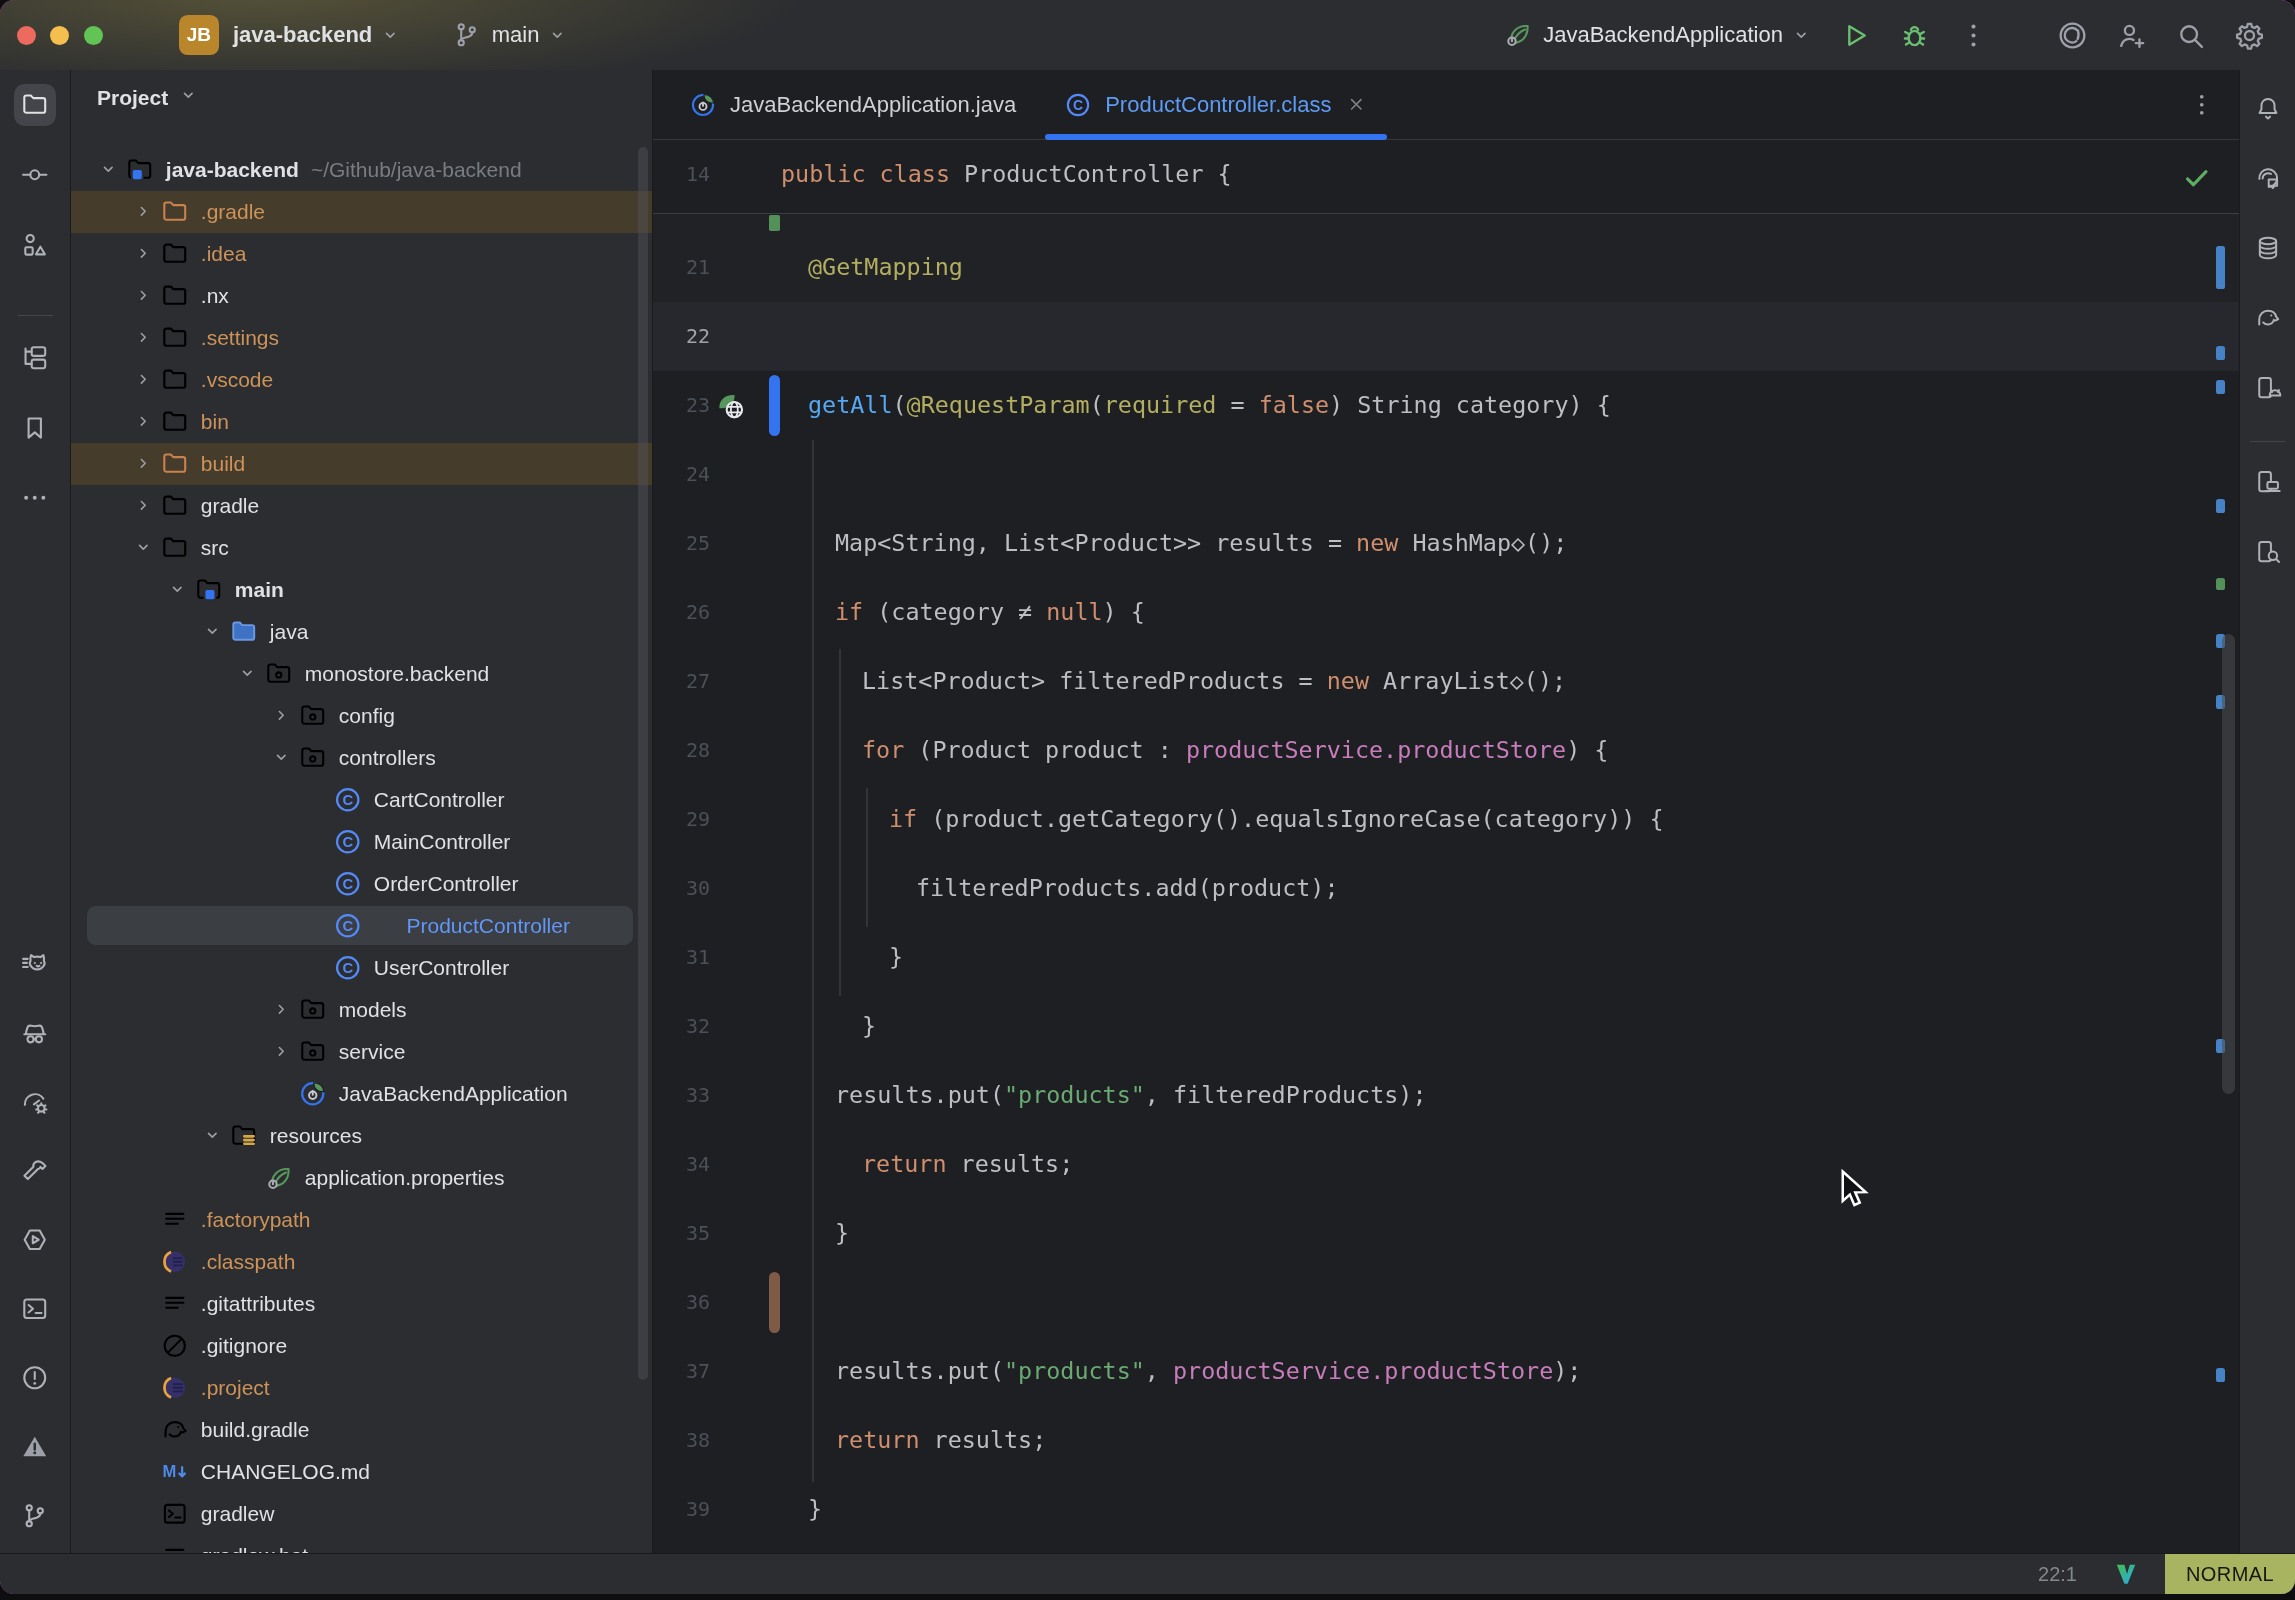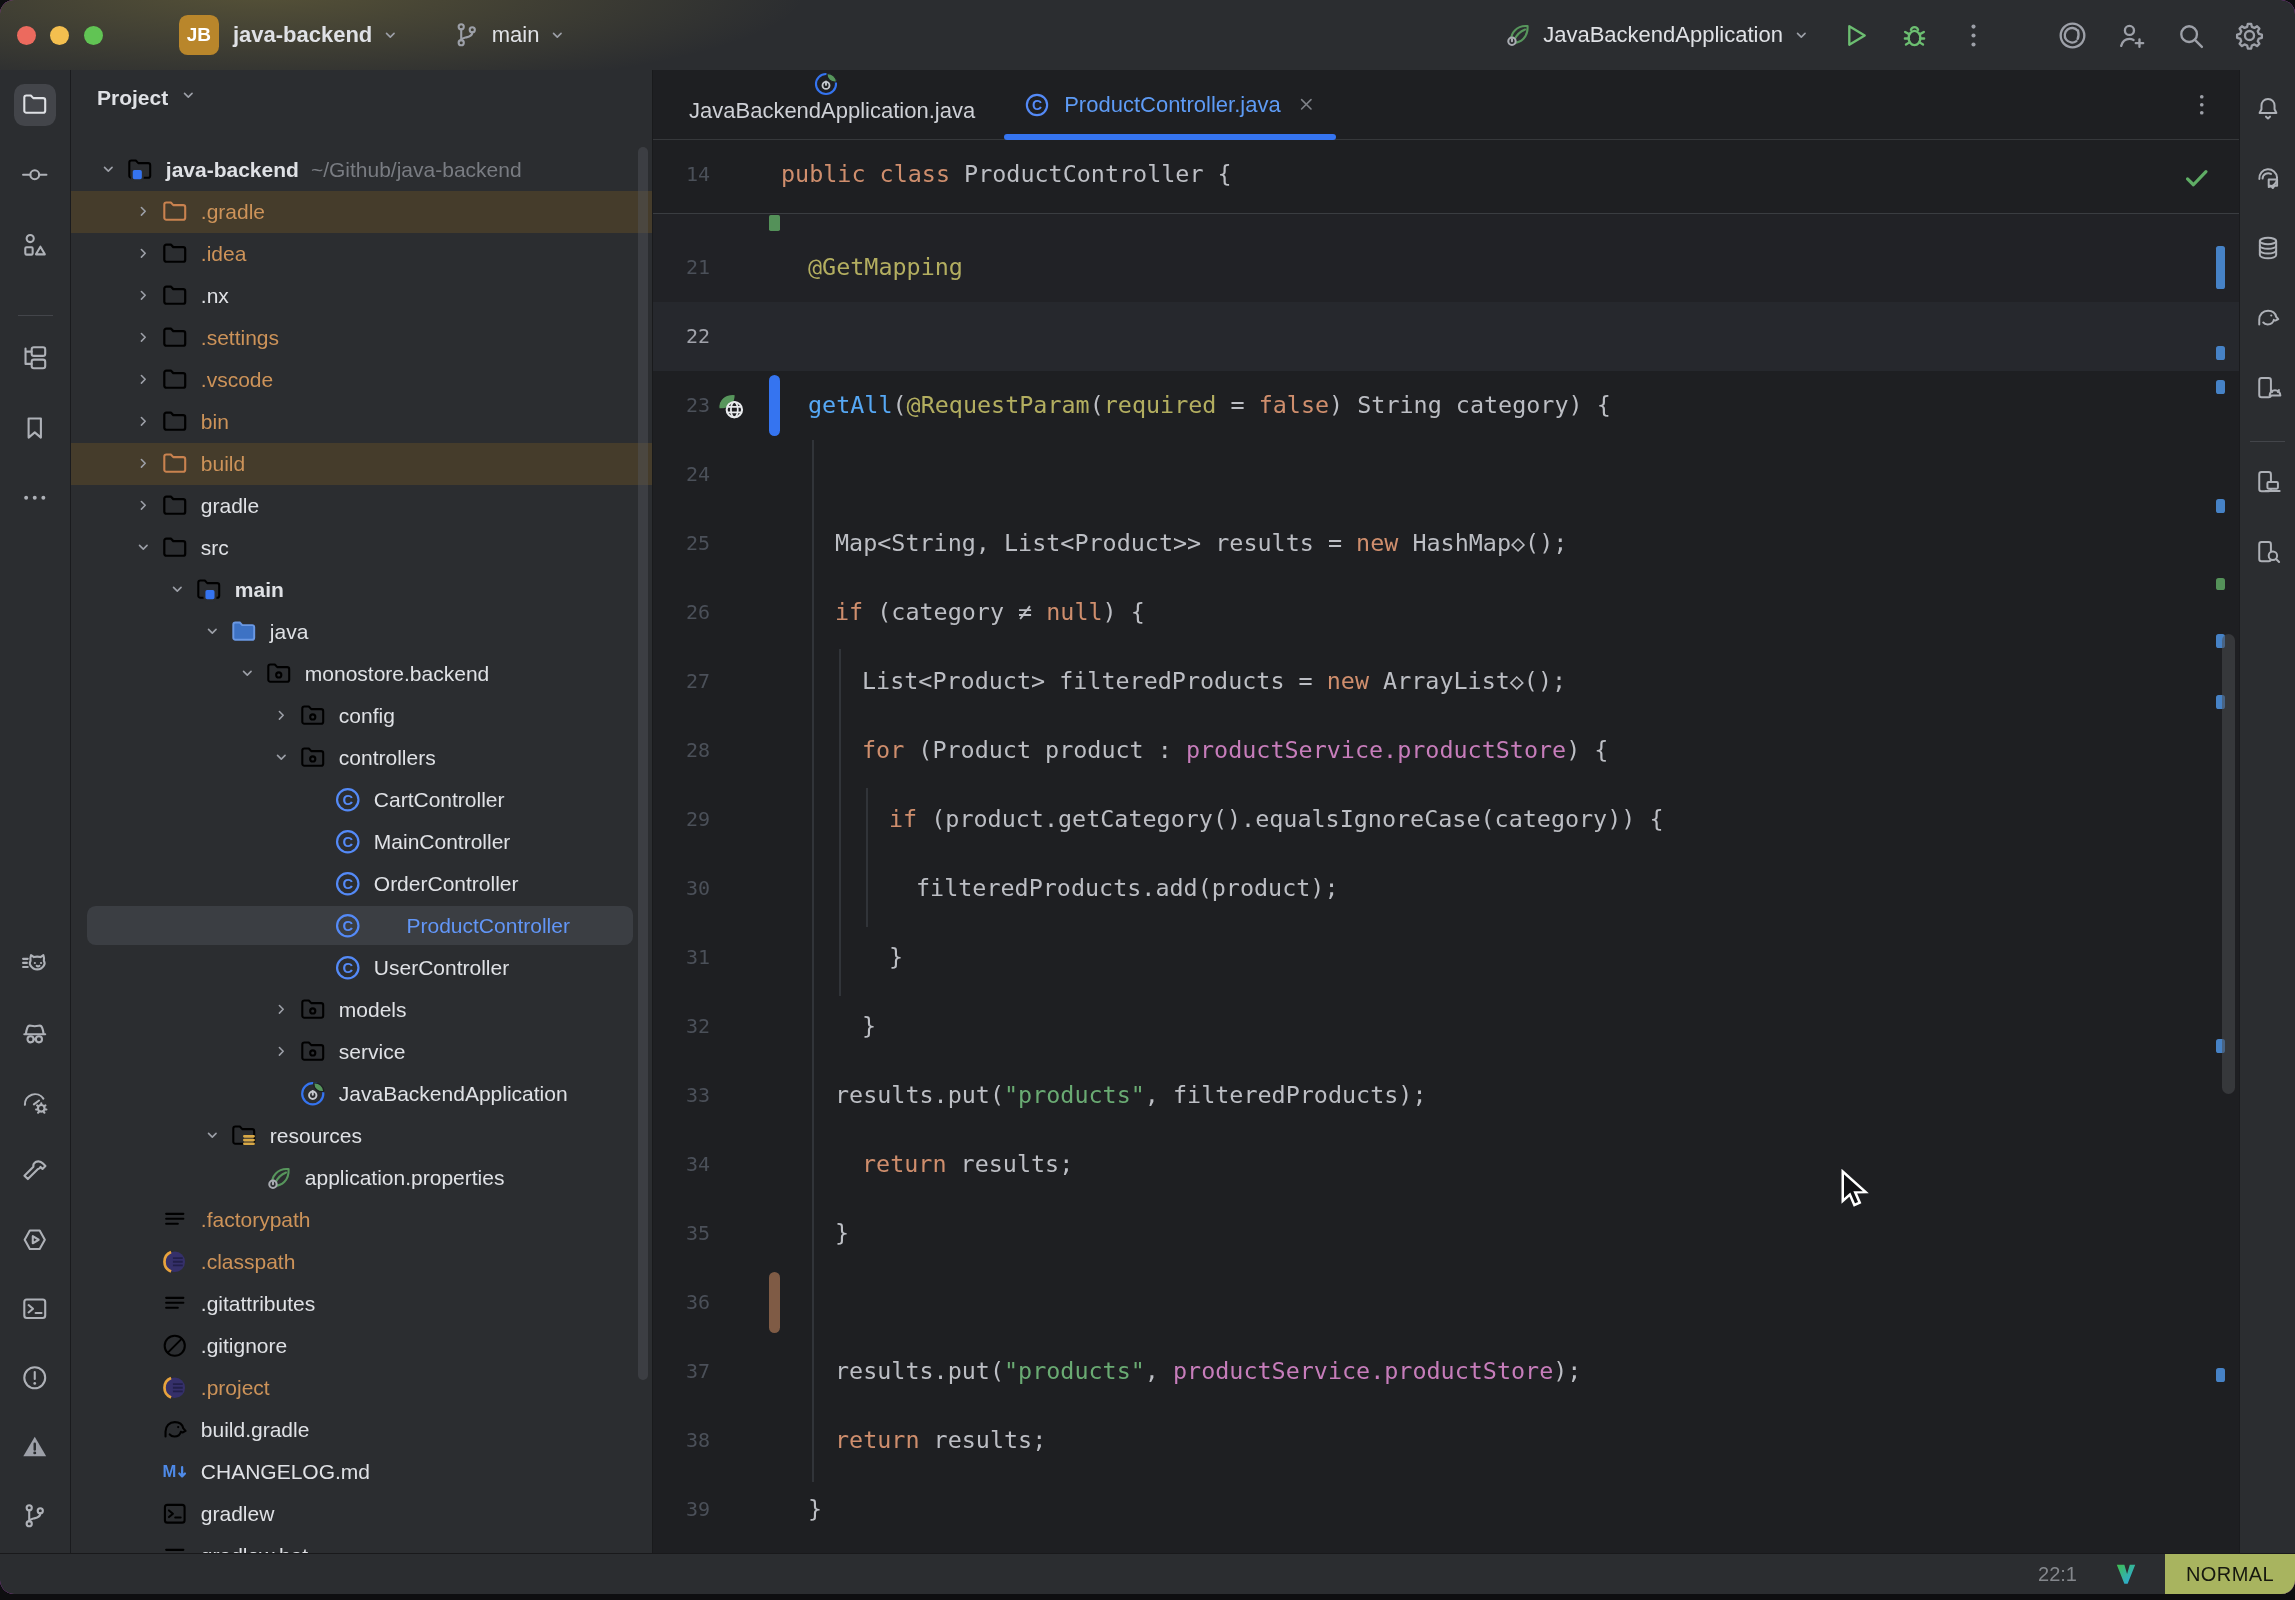--- a/index.html
+++ b/index.html
@@ -50,21 +50,21 @@
   .tlabel{margin-left:11.3px;font-size:21px;color:#DFE1E5;position:relative;white-space:pre;}
   .tlabel.excluded{color:#CD9359;}
   .tlabel.selblue{color:#6296F7;margin-left:44px;}
   .tlabel.bold{font-weight:700;}
   .tsuffix{margin-left:12px;font-size:21px;color:#797C82;position:relative;white-space:pre;}
   .pp-scroll{position:absolute;top:77px;right:4.3px;width:9.6px;height:1233px;border-radius:5.2px;background:#53555A;opacity:.45;}
   
   .editor{position:relative;flex:1 1 auto;background:#1E1F22;min-width:0;}
   .tabbar{position:relative;height:69px;display:flex;align-items:center;border-bottom:0.9px solid #36383B;}
   .tab{position:relative;height:100%;display:flex;align-items:center;padding:0 24px;cursor:default;}
-  .tab:first-child{margin-left:12px;flex-direction:column;}
+  .tab:first-child{margin-left:12px;}
   .tab .ticn{width:28px;height:28px;margin-right:13px;}
   .tab .ticn svg{width:28px;height:28px;}
   .tab-label{font-size:22px;color:#CED0D6;}
   .tab.active .tab-label{color:#5E9BF5;}
   .tab.active::after{content:"";position:absolute;left:5.2px;right:5.2px;bottom:-0.9px;height:6px;border-radius:3.5px;background:#3574F0;}
   .tab-close{width:22.6px;height:22.6px;margin-left:14px;color:#7E8187;}
   .tab-close svg{width:22.6px;height:22.6px;}
   .tab-kebab{margin-left:auto;margin-right:22.6px;width:29.5px;height:29.5px;color:#9DA0A8;}
   .tab-kebab svg{width:29.5px;height:29.5px;}
   .code-area{position:relative;height:1414px;overflow:hidden;}
@@ -684,21 +684,21 @@
                   <circle cx="12" cy="13.2" r="3" stroke="#C6C9CE" stroke-width="1.6"></circle>
                   <path d="M12 9.8v3" stroke="#C6C9CE" stroke-width="1.6" stroke-linecap="round"></path>
                 </svg></span>
             <span class="tab-label">JavaBackendApplication.java</span>
           </div>
           <div class="tab active">
             <span class="ticn"><svg viewBox="0 0 24 24" fill="none">
                   <circle cx="12" cy="12" r="8.7" stroke="#548AF7" stroke-width="1.8"></circle>
                   <text x="12" y="16.3" font-size="12" font-weight="700" fill="#548AF7" text-anchor="middle" font-family="Liberation Sans,sans-serif">C</text>
                 </svg></span>
-            <span class="tab-label">ProductController.java</span>
+            <span class="tab-label">ProductController.class</span>
             <span class="tab-close"><svg viewBox="0 0 24 24" fill="none" stroke="currentColor" stroke-width="1.7" stroke-linecap="round" stroke-linejoin="round">
                   <path d="M7 7l10 10M17 7L7 17"></path>
                 </svg></span>
           </div>
           <span class="tab-kebab"><svg viewBox="0 0 24 24" fill="none" stroke="currentColor" stroke-width="1.7" stroke-linecap="round" stroke-linejoin="round">
                 <circle cx="12" cy="5.5" r="1.5" fill="currentColor" stroke="none"></circle>
                 <circle cx="12" cy="12" r="1.5" fill="currentColor" stroke="none"></circle>
                 <circle cx="12" cy="18.5" r="1.5" fill="currentColor" stroke="none"></circle>
               </svg></span>
         </div>

